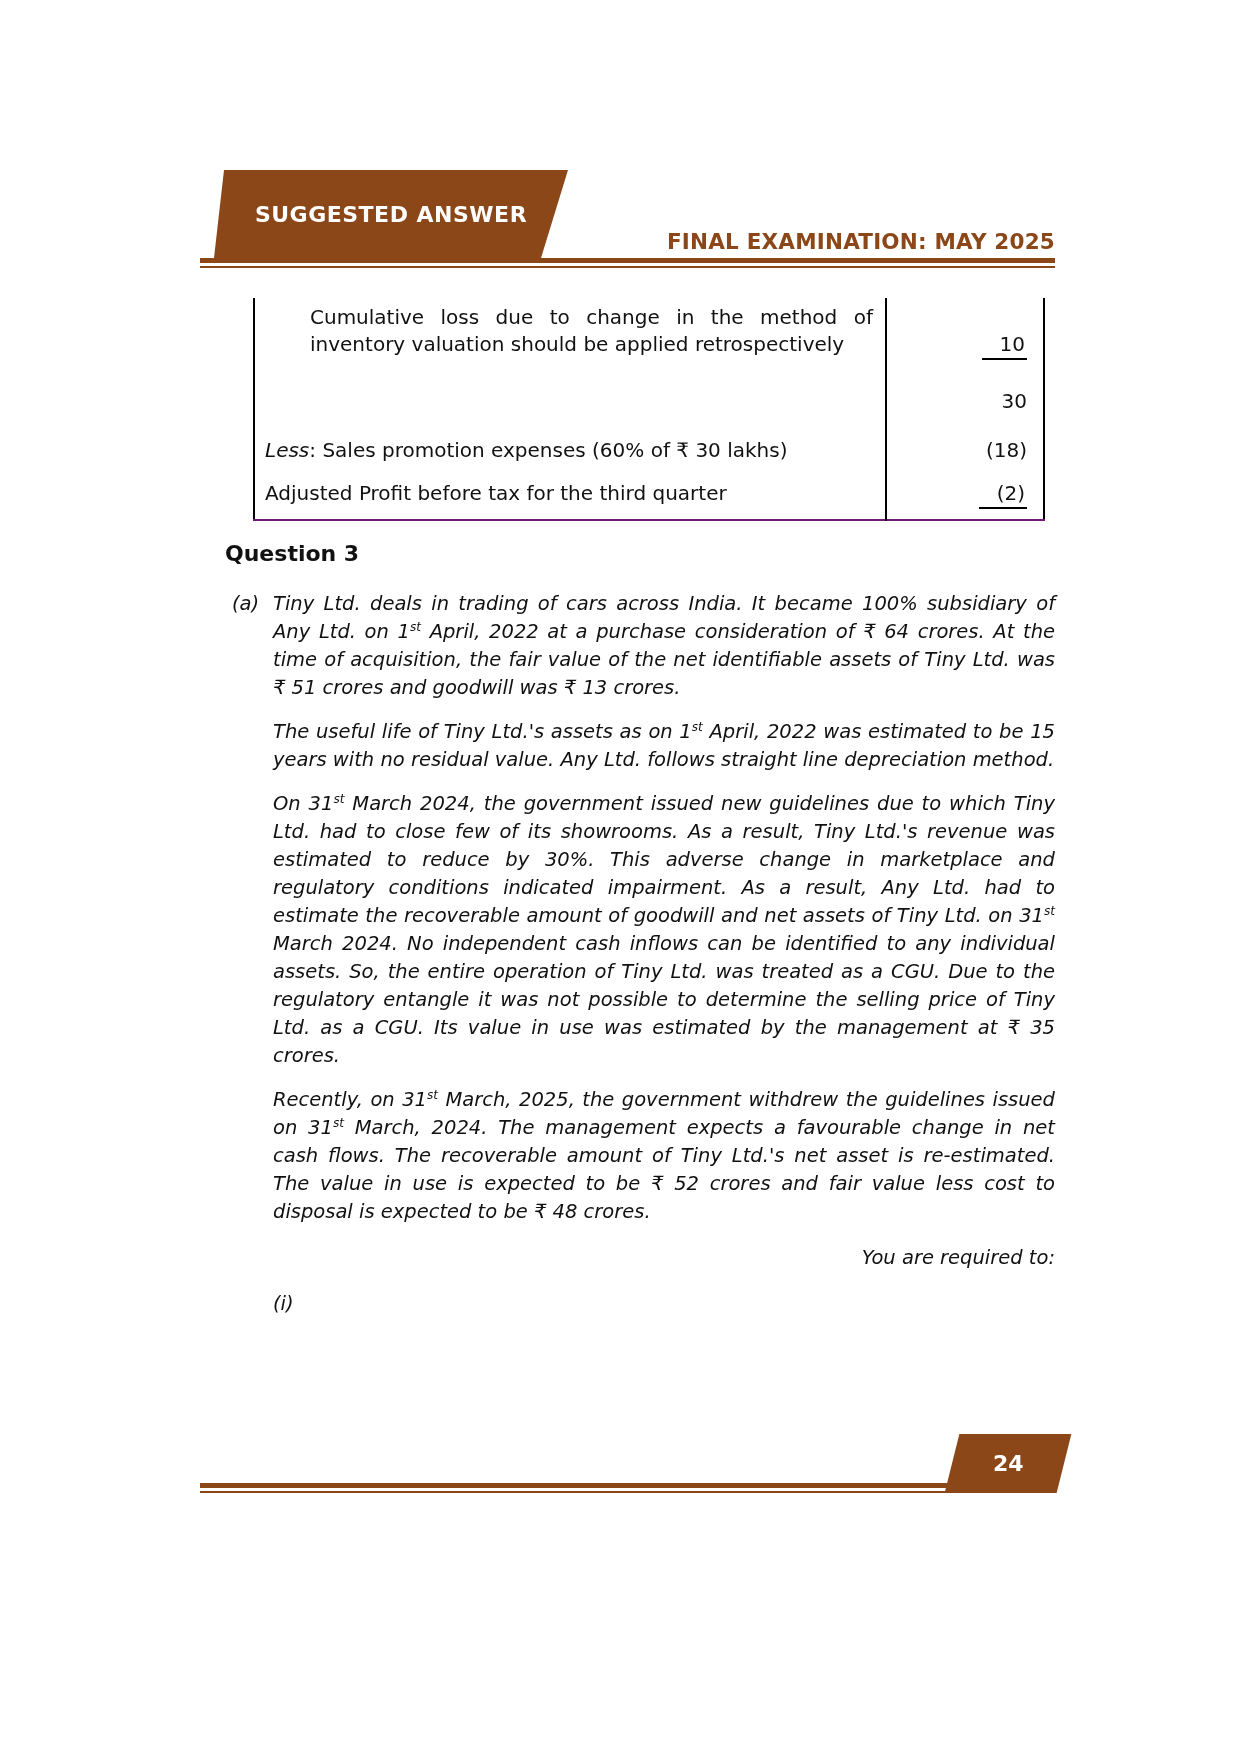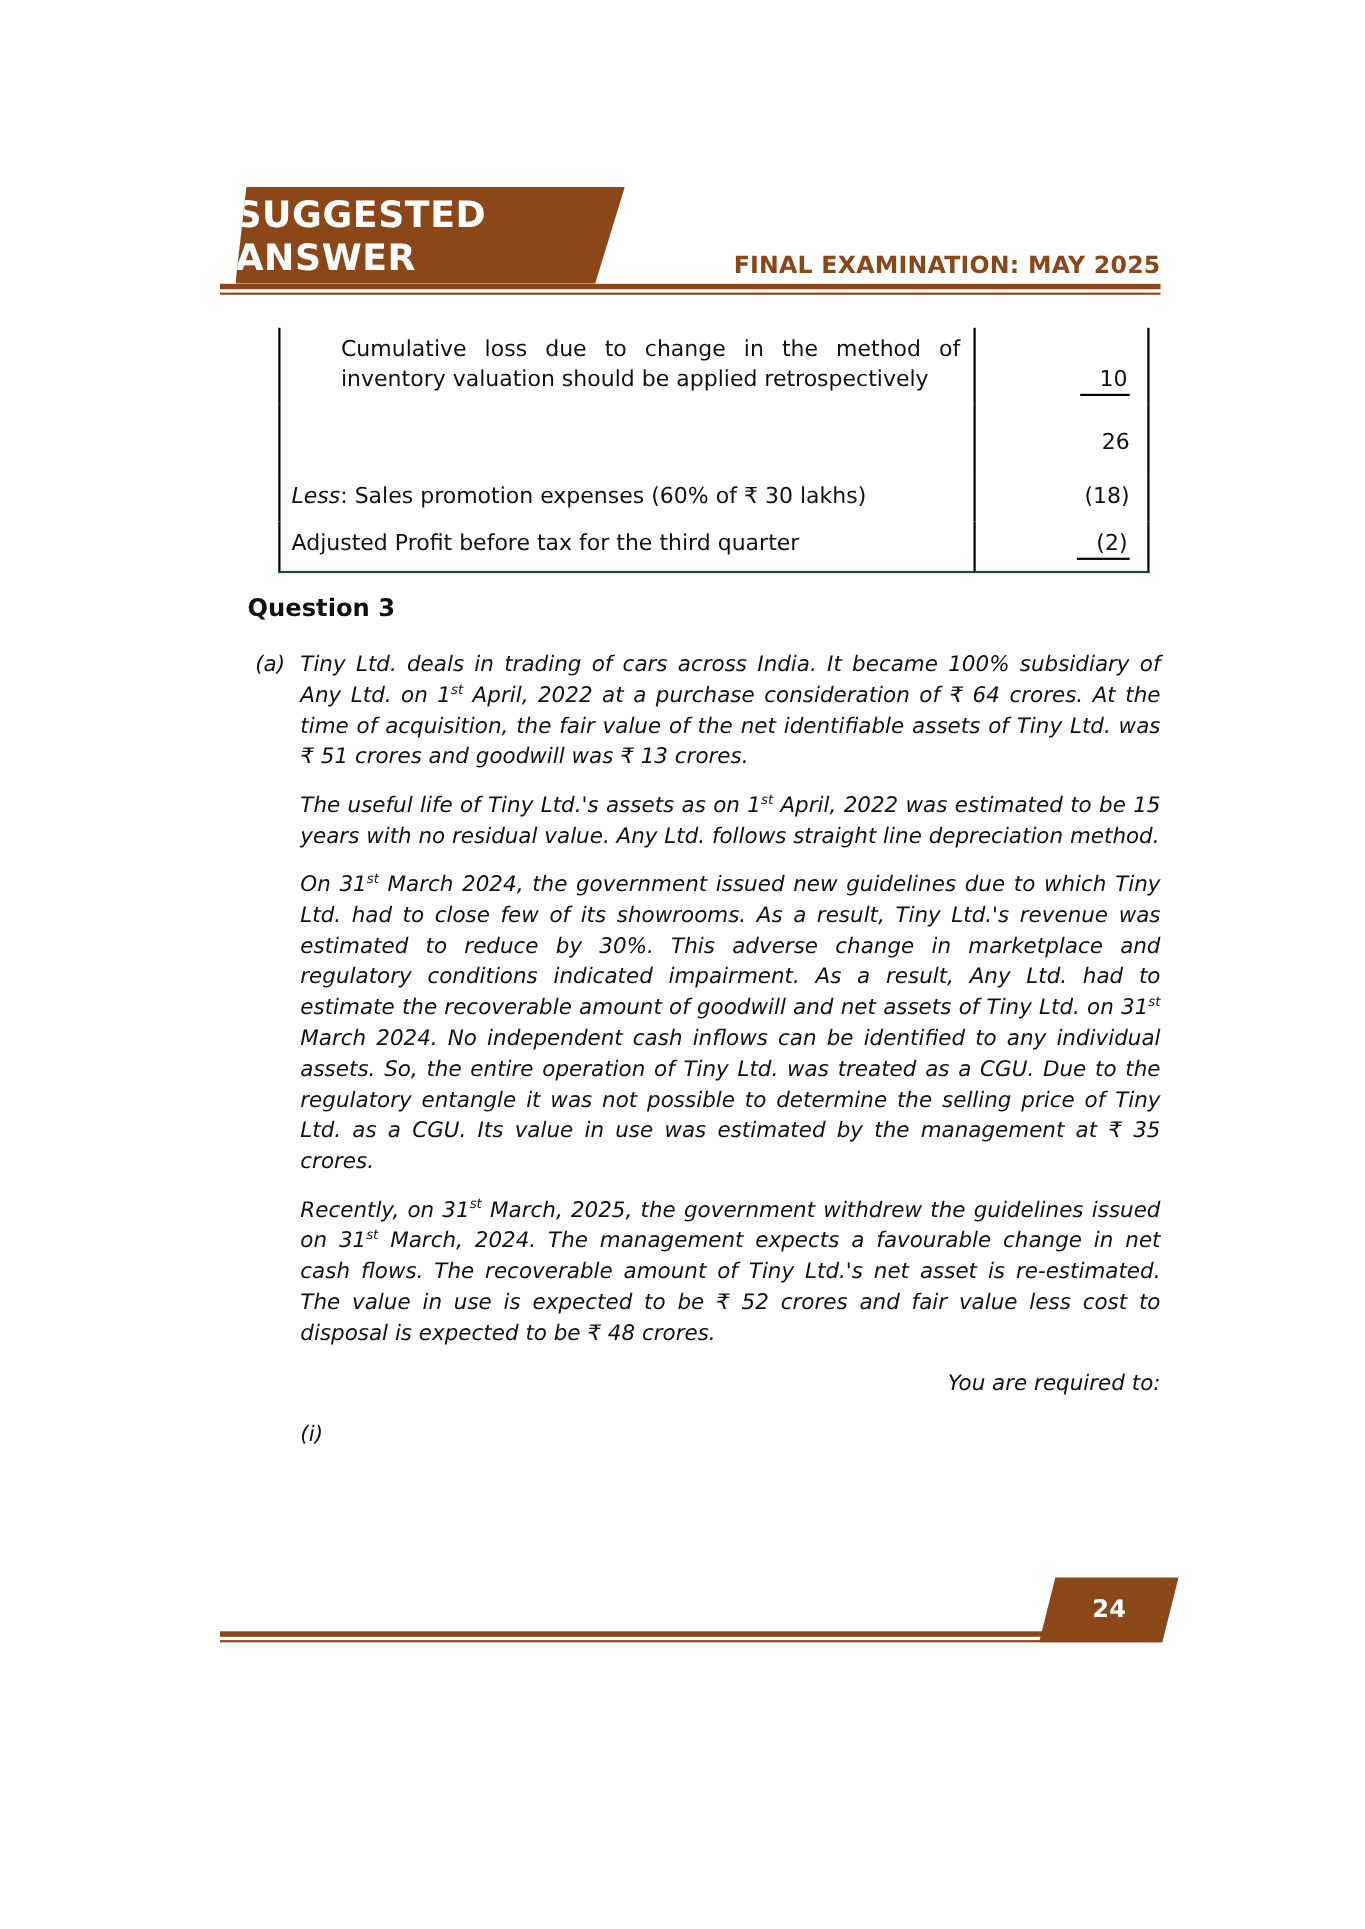--- a/index.html
+++ b/index.html
@@ -19,32 +19,32 @@
   .content{position:absolute;left:200px;top:170px;width:855px;}
 
   
   .hdr{position:relative;height:88px;}
   .banner{
     position:absolute;left:14px;top:0;width:354px;height:88px;
     background:var(--brown);
     clip-path:polygon(10px 0,100% 0,calc(100% - 27px) 100%,0 100%);
     display:flex;align-items:center;justify-content:center;
   }
-  .banner-label{color:#fff;font-weight:bold;font-size:33px;letter-spacing:.5px;}
+  .banner-label{color:#fff;font-weight:bold;font-size:22px;letter-spacing:.5px;}
   .exam-title{
     position:absolute;right:0;bottom:4px;
     color:var(--brown);font-weight:bold;font-size:21.5px;letter-spacing:.2px;text-align:center;
   }
   .rule{border-top:5px solid var(--brown);border-bottom:2px solid var(--brown);height:3px;}
 
   
   .table-wrap{margin:30px 0 0 53px;}
   table.adj{
     width:792px;border-collapse:collapse;font-size:20px;line-height:27px;
-    border-left:2px solid #000;border-right:2px solid #000;border-bottom:2px solid #14532d;
+    border-left:2px solid #000;border-right:2px solid #000;border-bottom:2px solid #701a75;
   }
   table.adj td{vertical-align:bottom;}
   td.desc{
     border-right:2px solid #000;
     padding:6px 12px 10px 10px;text-align:justify;
   }
   td.desc .prefix{font-style:italic;}
   tr.indent td.desc{padding-left:55px;}
   td.val{width:140px;text-align:right;padding:6px 16px 10px 0;}
   td.val .v.u{border-bottom:2px solid #000;padding:0 2px 2px 18px;}
@@ -96,21 +96,21 @@
 
     <div class="table-wrap">
       <table class="adj">
         <tbody>
             <tr class="indent">
     <td class="desc"><span class="prefix"></span><span class="dtext">Cumulative loss due to change in the method of inventory valuation should be applied retrospectively</span></td>
     <td class="val"><span class="v u">10</span></td>
   </tr>
             <tr class="gap-row">
     <td class="desc"><span class="prefix"></span><span class="dtext"></span></td>
-    <td class="val"><span class="v">26</span></td>
+    <td class="val"><span class="v">30</span></td>
   </tr>
             <tr>
     <td class="desc"><span class="prefix">Less</span><span class="dtext">: Sales promotion expenses (60% of ₹ 30 lakhs)</span></td>
     <td class="val"><span class="v">(18)</span></td>
   </tr>
             <tr class="last-row">
     <td class="desc"><span class="prefix"></span><span class="dtext">Adjusted Profit before tax for the third quarter</span></td>
     <td class="val"><span class="v u">(2)</span></td>
   </tr>
           </tbody>

